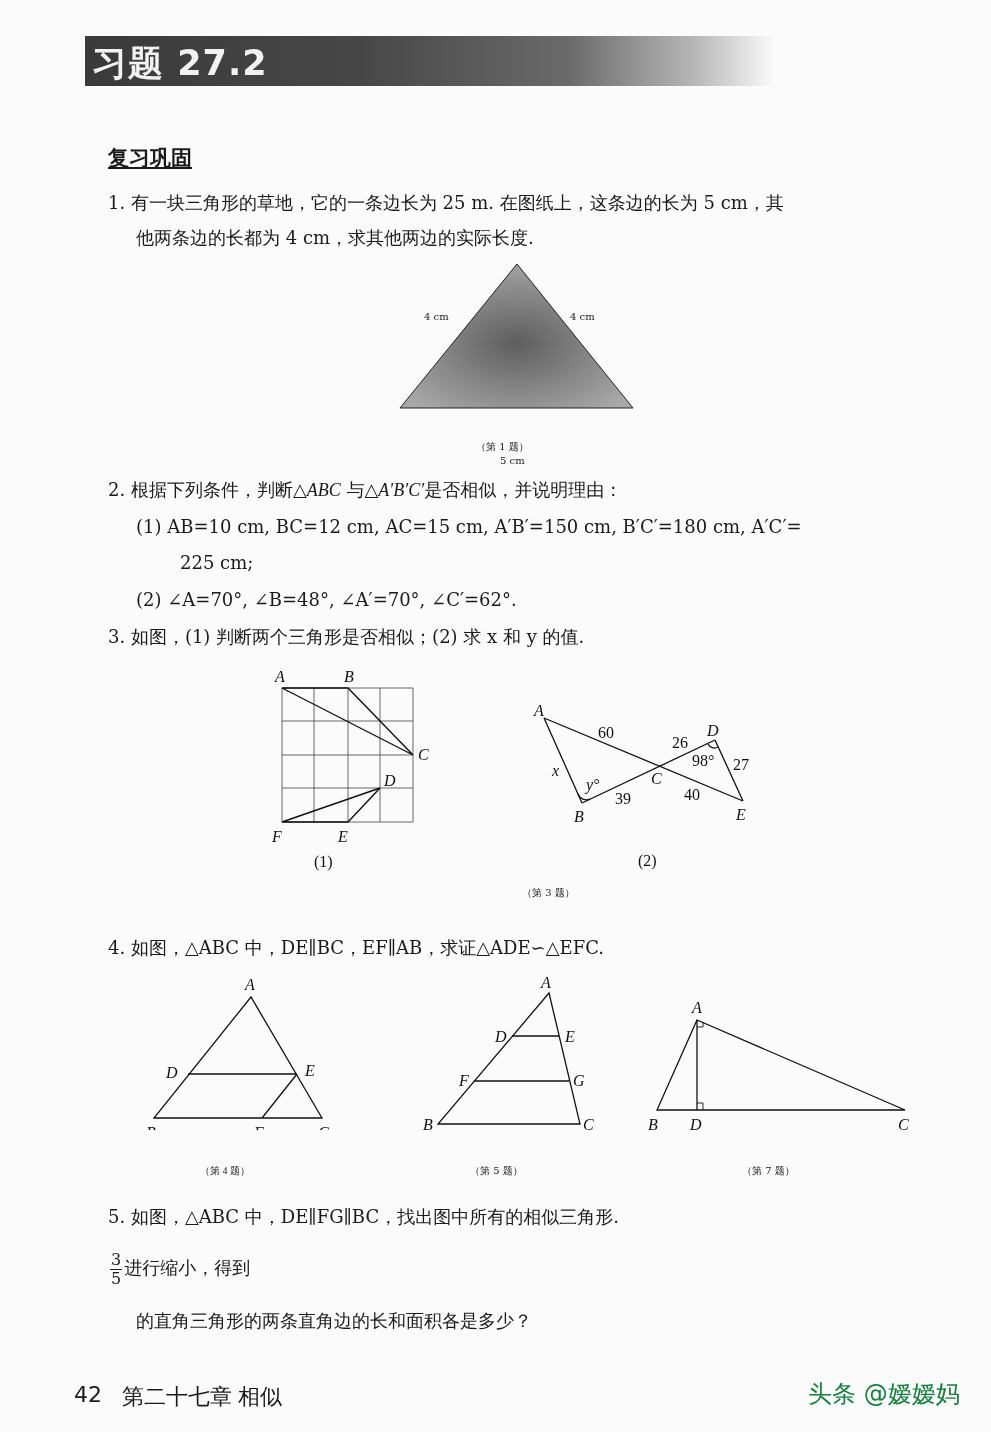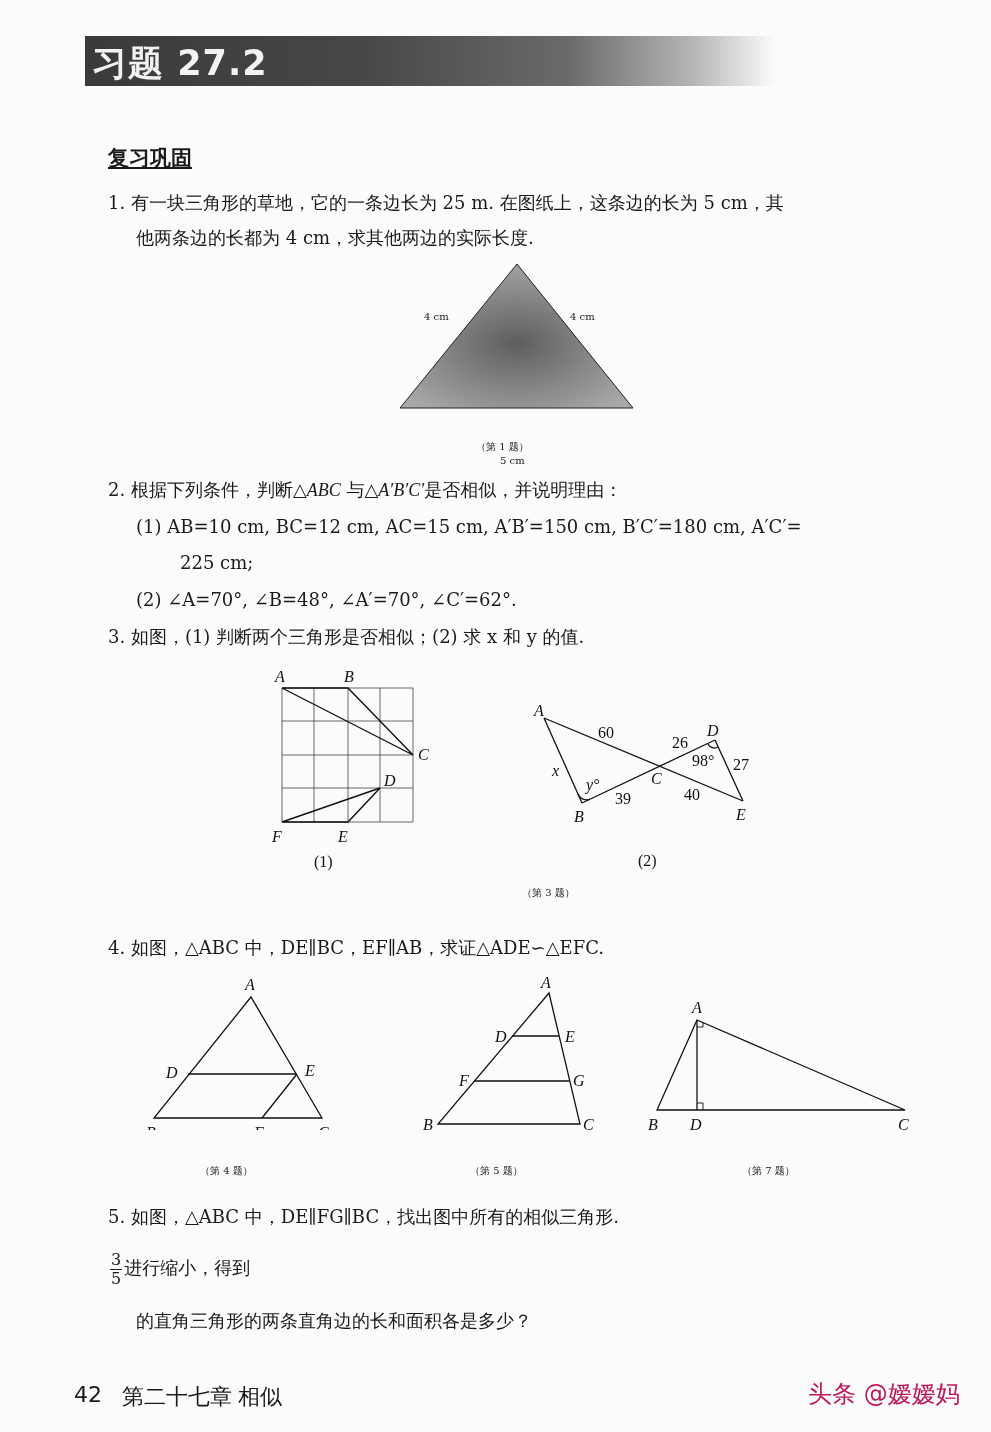--- a/index.html
+++ b/index.html
@@ -9,21 +9,21 @@
   .header-title{position:absolute;left:92px;top:40px;color:#f2f2f2;font-family:"DejaVu Sans","Liberation Sans",sans-serif;font-size:35px;font-weight:bold;letter-spacing:1px;}
   .section-title{position:absolute;left:108px;top:144px;font-family:"DejaVu Sans","Liberation Sans",sans-serif;font-size:21px;font-weight:bold;text-decoration:underline;}
   .p{position:absolute;font-size:18px;line-height:20px;white-space:nowrap;}
   .cap{position:absolute;font-size:10px;white-space:nowrap;}
   i{font-style:italic;font-family:"Liberation Serif","DejaVu Serif",serif;}
   svg text{font-family:"Liberation Serif","DejaVu Serif",serif;}
   .frac{display:inline-block;vertical-align:middle;text-align:center;font-size:16px;line-height:18px;margin:0 2px;}
   .frac span{display:block;}
   .frac .num{border-bottom:1px solid #1a1a1a;padding:0 1px;}
   .footer{position:absolute;top:1382px;font-family:"DejaVu Sans","Liberation Sans",sans-serif;font-size:22px;}
-  .watermark{position:absolute;left:808px;top:1378px;font-family:"DejaVu Sans","Liberation Sans",sans-serif;font-size:24px;color:#be185d;}
+  .watermark{position:absolute;left:808px;top:1378px;font-family:"DejaVu Sans","Liberation Sans",sans-serif;font-size:24px;color:#15803d;}
 </style>
 </head>
 <body>
 
 <div class="header-bar"></div>
 <div class="header-title">习题 27.2</div>
 
 <div class="section-title">复习巩固</div>
 
 <div class="p" style="left:108px;top:193px;">1. 有一块三角形的草地，它的一条边长为 25 m. 在图纸上，这条边的长为 5 cm，其</div>
@@ -118,21 +118,21 @@
   </g>
   <g font-size="16" font-style="italic" fill="#111">
     <text x="105" y="20">A</text>
     <text x="6" y="168">B</text>
     <text x="178" y="168">C</text>
     <text x="26" y="108">D</text>
     <text x="165" y="106">E</text>
     <text x="114" y="168">F</text>
   </g>
 </svg>
-<div class="cap" style="left:200px;top:1164px;">（第 4 题）</div>
+<div class="cap" style="left:200px;top:1164px;font-family:Liberation Serif, serif;">（第 4 题）</div>
 
 <svg style="position:absolute;left:415px;top:970px;" width="200" height="160">
   <g stroke="#111" stroke-width="1.3" fill="none">
     <polygon points="134,23 23,154 165,154"></polygon>
     <line x1="97" y1="66" x2="144" y2="66"></line>
     <line x1="59" y1="111" x2="154" y2="111"></line>
   </g>
   <g font-size="16" font-style="italic" fill="#111">
     <text x="126" y="18">A</text>
     <text x="8" y="160">B</text>

